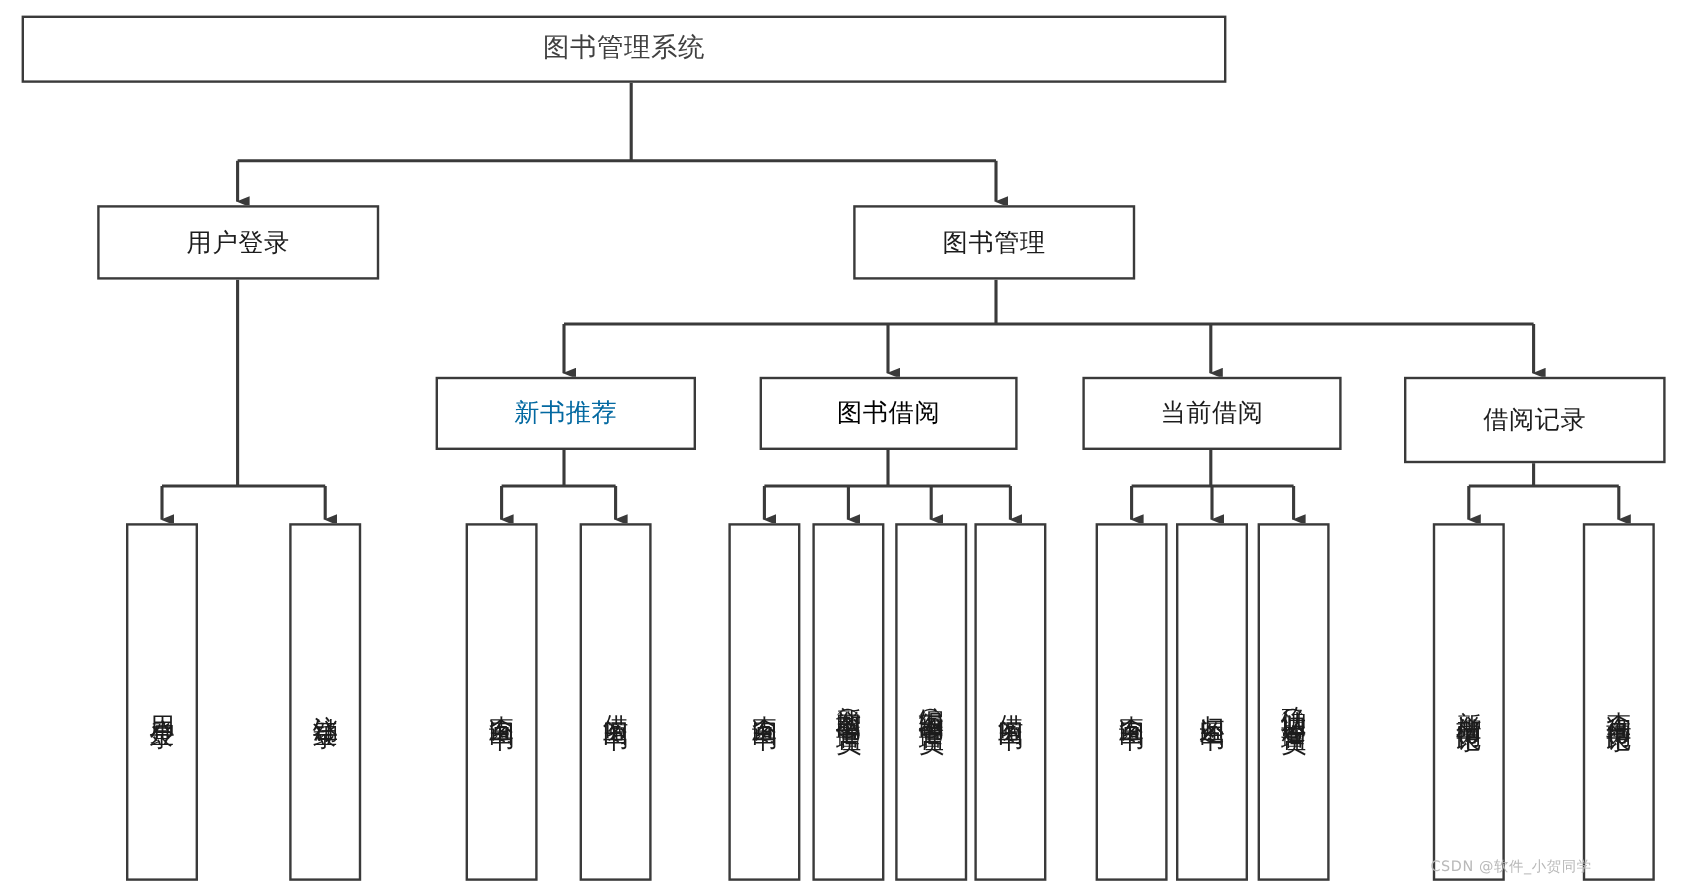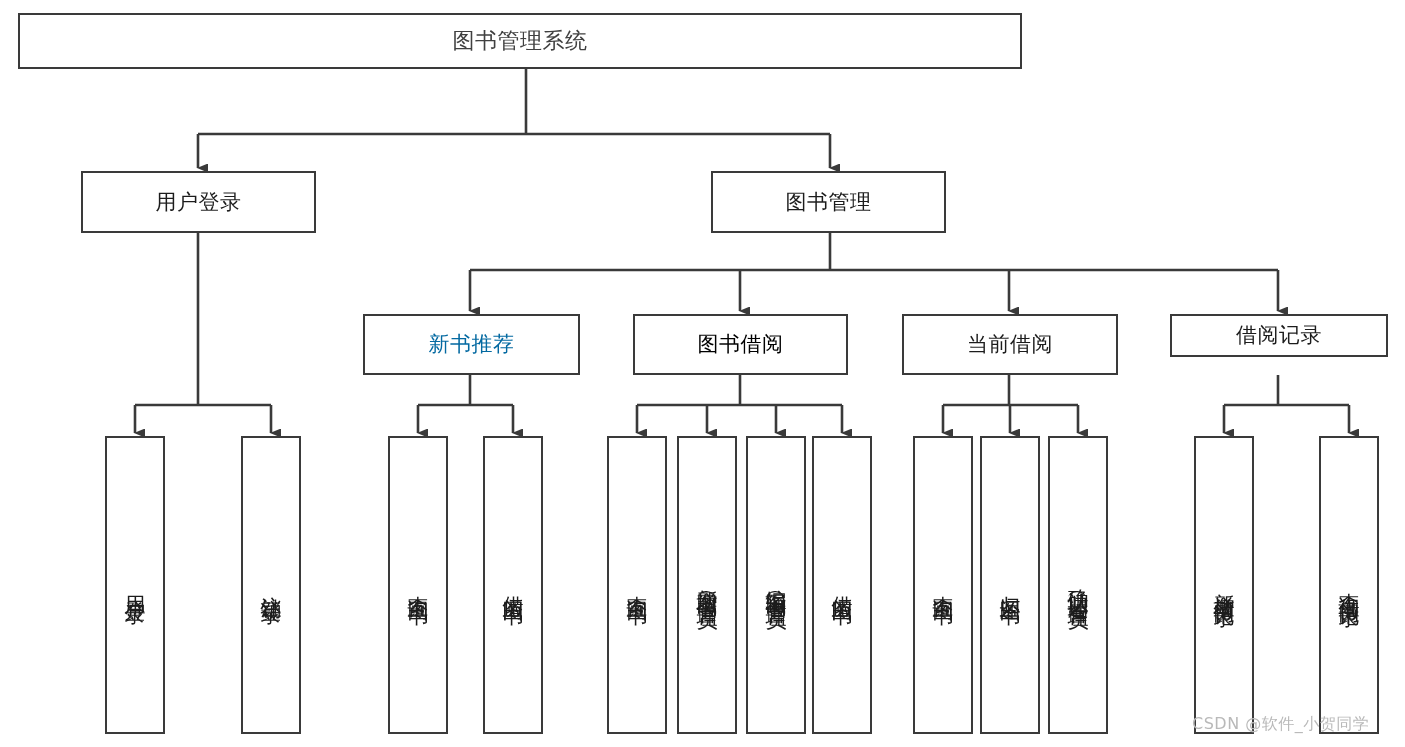--- a/index.html
+++ b/index.html
@@ -46,21 +46,21 @@
     text-orientation: upright;
     letter-spacing: 3px;
     font-size: 21px;
     white-space: normal;
     max-height: 270px;
   }
   .node.root .node-label { font-size: 22px; }
   .watermark {
     position: absolute;
     color: #b9b9b9;
-    font-size: 16px;
+    font-size: 12px;
     white-space: nowrap;
     z-index: 3;
     letter-spacing: 0.5px;
   }
 </style>
 </head>
 <body>
 
 <div id="diagram-root" style="background: rgb(255, 255, 255);">
 
@@ -128,21 +128,21 @@
 
   <div class="node" style="left: 363px; top: 314px; width: 217px; height: 61px; border-color: rgb(58, 58, 58); background: rgb(255, 255, 255);">
     <span class="node-label" style="color: #0369a1;">新书推荐</span>
   </div>
   <div class="node" style="left: 633px; top: 314px; width: 215px; height: 61px; border-color: rgb(58, 58, 58); background: rgb(255, 255, 255);">
     <span class="node-label" style="color: #000000;">图书借阅</span>
   </div>
   <div class="node" style="left: 902px; top: 314px; width: 216px; height: 61px; border-color: rgb(58, 58, 58); background: rgb(255, 255, 255);">
     <span class="node-label" style="color: rgb(28, 28, 28);">当前借阅</span>
   </div>
-  <div class="node" style="left: 1170px; top: 314px; width: 218px; height: 43px; border-color: rgb(58, 58, 58); background: rgb(255, 255, 255);">
+  <div class="node" style="left: 1170px; top: 314px; width: 218px; height: 72px; border-color: rgb(58, 58, 58); background: rgb(255, 255, 255);">
     <span class="node-label" style="color: rgb(28, 28, 28);">借阅记录</span>
   </div>
 
   <div class="node leaf" style="left: 105px; top: 436px; width: 60px; height: 298px; border-color: rgb(58, 58, 58); background: rgb(255, 255, 255);">
     <span class="node-label" style="color: rgb(28, 28, 28);">用户登录</span>
   </div>
   <div class="node leaf" style="left: 241px; top: 436px; width: 60px; height: 298px; border-color: rgb(58, 58, 58); background: rgb(255, 255, 255);">
     <span class="node-label" style="color: rgb(28, 28, 28);">注销登录</span>
   </div>
   <div class="node leaf" style="left: 388px; top: 436px; width: 60px; height: 298px; border-color: rgb(58, 58, 58); background: rgb(255, 255, 255);">

